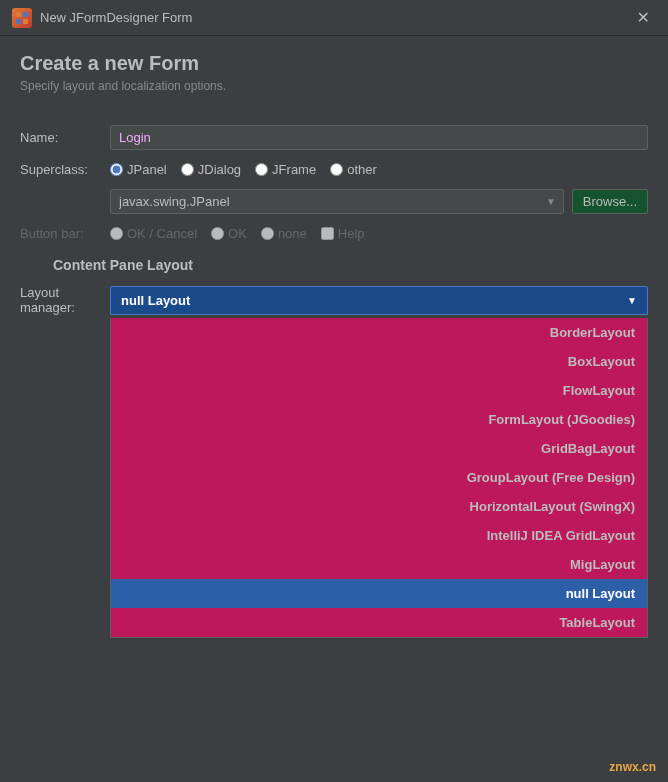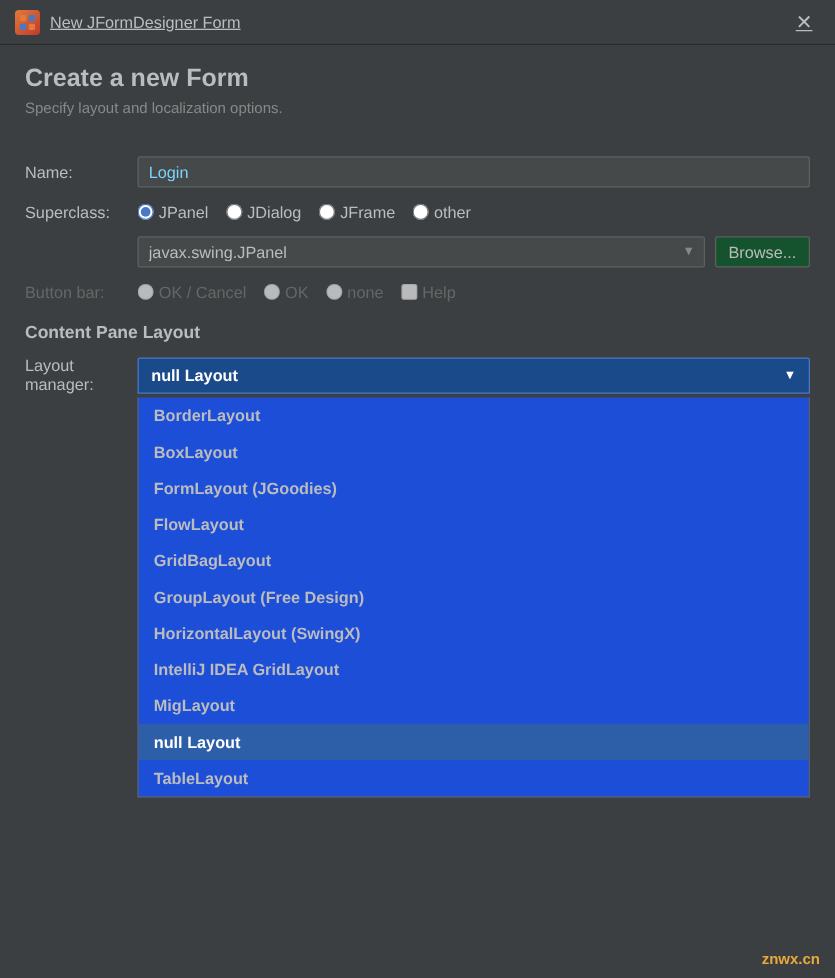--- a/index.html
+++ b/index.html
@@ -15,21 +15,20 @@
 
     
     .title-bar {
       background: #3c3f41;
       display: flex;
       align-items: center;
       justify-content: space-between;
       padding: 6px 12px;
       border-bottom: 1px solid #2b2b2b;
       height: 36px;
-      text-decoration: underline;
     }
     .title-bar-left {
       display: flex;
       align-items: center;
       gap: 8px;
     }
     .app-icon {
       width: 20px;
       height: 20px;
       background: linear-gradient(135deg, #e07b3c, #c0392b);
@@ -86,21 +85,21 @@
     }
     .form-label-disabled {
       color: #666;
     }
 
     
     .name-input {
       flex: 1;
       background: #45494a;
       border: 1px solid #5e6060;
-      color: #7dd3fc;
+      color: #f0abfc;
       padding: 4px 8px;
       font-size: 13px;
       outline: none;
       border-radius: 2px;
     }
 
     
     .radio-group {
       display: flex;
       align-items: center;
@@ -174,20 +173,21 @@
       margin-bottom: 16px;
     }
 
     
     .section-header {
       font-size: 14px;
       font-weight: bold;
       color: #bbbcbd;
       margin-bottom: 12px;
       margin-top: 4px;
+      margin-left: 33px;
     }
 
     
     .layout-manager-row {
       display: flex;
       align-items: center;
       margin-bottom: 0;
       position: relative;
     }
 
@@ -207,26 +207,27 @@
     .layout-select-btn .chevron {
       font-size: 10px;
     }
 
     
     .dropdown-overlay {
       position: absolute;
       top: 32px;
       left: 0;
       right: 0;
-      background: #1d4ed8;
+      background: #be185d;
       border: 1px solid #5e6060;
       border-top: none;
       z-index: 100;
       max-height: 420px;
       overflow-y: auto;
+      text-align: right;
     }
     .dropdown-item {
       padding: 7px 12px;
       color: #bbbcbd;
       font-size: 13px;
       cursor: pointer;
       white-space: nowrap;
     }
     .dropdown-item.selected {
       background: #2d5fa8;
@@ -334,22 +335,22 @@
     <div class="form-label">Layout manager:</div>
     <div class="layout-section-wrapper" style="flex:1; position:relative;">
       <div class="layout-select-btn">
         <span>null Layout</span>
         <span class="chevron">▼</span>
       </div>
 
       <div class="dropdown-overlay">
         <div class="dropdown-item">BorderLayout</div>
         <div class="dropdown-item">BoxLayout</div>
+        <div class="dropdown-item">FlowLayout</div>
         <div class="dropdown-item">FormLayout (JGoodies)</div>
-        <div class="dropdown-item">FlowLayout</div>
         <div class="dropdown-item">GridBagLayout</div>
         <div class="dropdown-item">GroupLayout (Free Design)</div>
         <div class="dropdown-item">HorizontalLayout (SwingX)</div>
         <div class="dropdown-item">IntelliJ IDEA GridLayout</div>
         <div class="dropdown-item">MigLayout</div>
         <div class="dropdown-item selected">null Layout</div>
         <div class="dropdown-item">TableLayout</div>
       </div>
     </div>
   </div>

